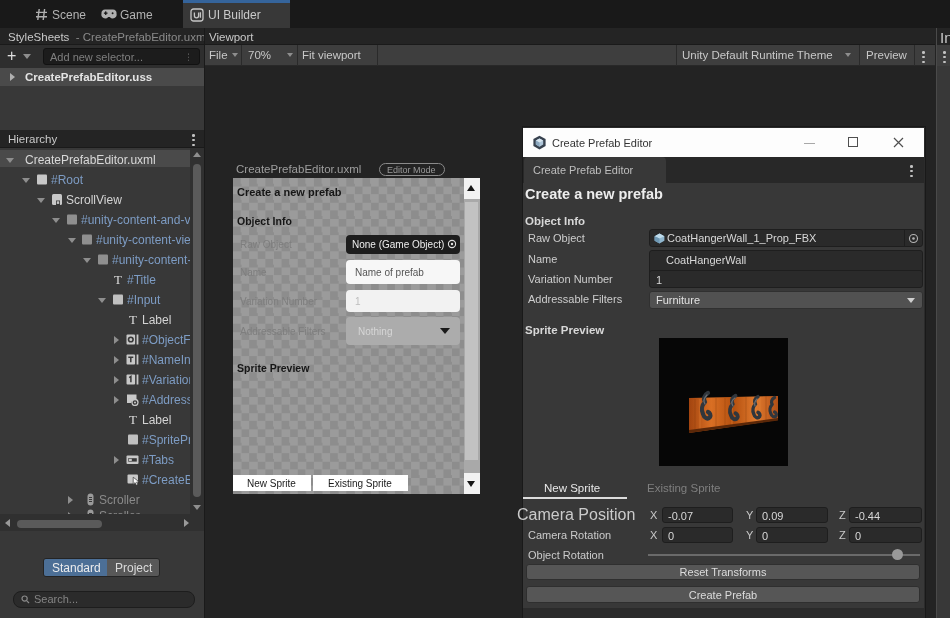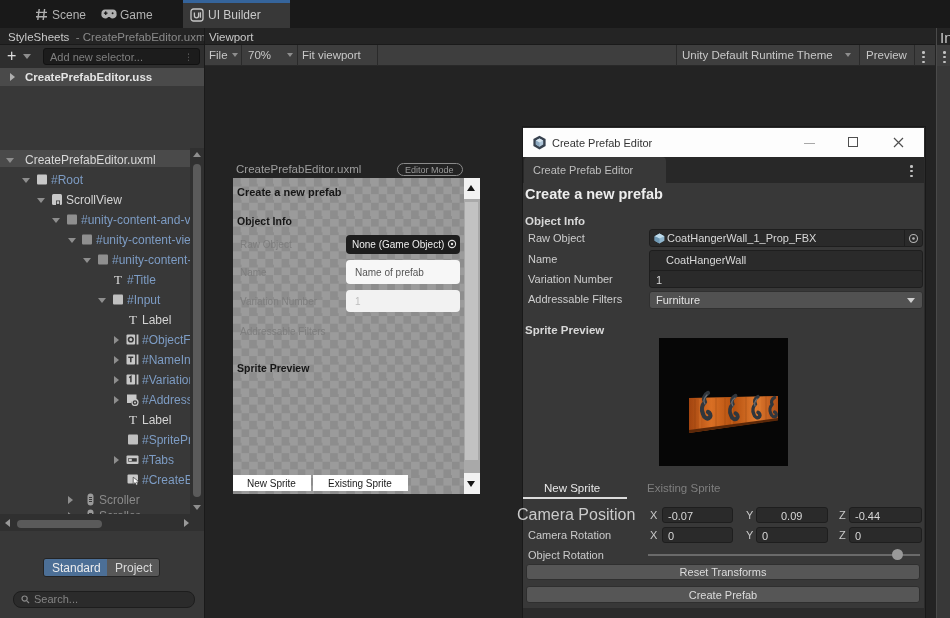--- a/index.html
+++ b/index.html
@@ -53,20 +53,28 @@
 <div class="abs" style="left:43px;top:48px;width:157px;height:17px;background:#1C1C1C;border:1px solid #121212;border-radius:3px;">
   <div class="txt" style="left:6px;top:8px;font-size:11px;color:#7F7F7F;">Add new selector...</div>
   <div class="txt" style="right:6px;left:auto;top:8px;font-size:9px;color:#6A6A6A;letter-spacing:0;">⋮</div>
 </div>
 
 <div class="abs" style="left:0;top:68px;width:204px;height:18px;background:#4A4A4A;">
   <div class="abs tri-r" style="left:10px;top:5px;border-left-color:#B0B0B0;"></div>
   <div class="txt" style="left:25px;top:9px;font-size:11.5px;font-weight:bold;color:#E4E4E4;">CreatePrefabEditor.uss</div>
 </div>
 
+<div class="abs" style="left:0;top:130px;width:204px;height:18px;background:#242424;border-bottom:1px solid #1A1A1A;">
+  <div class="txt" style="left:8px;top:9px;font-size:11.5px;color:#C9C9C9;">Hierarchy</div>
+  <div class="dots3" style="left:192px;top:4px;">
+        <i></i>
+        <i></i>
+        <i></i>
+      </div>
+</div>
 
 <div class="abs" id="tree" style="left:0;top:148px;width:190px;height:366px;overflow:hidden;">
       <div style="position:relative;width:204px;height:380px;">
         <div class="abs" style="left:0;top:2px;width:204px;height:17px;background:#4A4A4A;"></div>
 <div class="abs tri-d" style="left:6px;top:10px;"></div>
 <div class="txt" style="left:25px;top:12px;font-size:12px;color:#D8D8D8;">CreatePrefabEditor.uxml</div>
 <div class="abs tri-d" style="left:22px;top:30px;"></div>
 <svg class="abs" style="left:36px;top:25px;" width="13" height="13" viewBox="0 0 13 13">
           <rect x="1" y="1.5" width="10" height="10" rx="1" fill="#C8C8C8"></rect>
         </svg>
@@ -230,21 +238,21 @@
   <div class="dots3" style="left:6px;top:6px;">
         <i></i>
         <i></i>
         <i></i>
       </div>
 </div>
 <div class="abs" style="left:937px;top:66px;width:13px;height:552px;background:#383838;"></div>
 
 <div id="centerwin">
   <div class="txt" style="left:236px;top:169px;font-size:11.5px;color:#9E9E9E;">CreatePrefabEditor.uxml</div>
-  <div class="abs" style="left:379px;top:163px;width:66px;height:13px;border:1px solid #8A8A8A;border-radius:7px;margin-left:18px;">
+  <div class="abs" style="left:379px;top:163px;width:66px;height:13px;border:1px solid #8A8A8A;border-radius:7px;">
     <div class="txt" style="left:7px;top:5.5px;font-size:9px;color:#9A9A9A;">Editor Mode</div>
   </div>
 
   <div class="abs" style="left:233px;top:178px;width:247px;height:315.5px;background:repeating-conic-gradient(#9B9B9B 0% 25%, #8D8D8D 0% 50%) 0 0/16.2px 16.2px;overflow:hidden;">
     <div class="txt" style="left:4px;top:13.5px;font-size:11px;font-weight:bold;color:#161616;">Create a new prefab</div>
     <div class="txt" style="left:4px;top:43px;font-size:10.5px;font-weight:bold;color:#161616;">Object Info</div>
 
     <div class="txt" style="left:7px;top:66px;font-size:10px;color:#7E7E7E;">Raw Object</div>
     <div class="abs" style="left:113px;top:56.5px;width:113.5px;height:19.5px;background:#1D1D1D;border-radius:4px;">
       <div class="txt" style="left:6px;top:9.5px;font-size:10px;color:#EDEDED;">None (Game Object)</div>
@@ -258,20 +266,24 @@
     <div class="abs" style="left:113px;top:82px;width:113.5px;height:24px;background:#F7F7F7;border-radius:4px;">
       <div class="txt" style="left:9px;top:12px;font-size:10px;color:#555555;">Name of prefab</div>
     </div>
 
     <div class="txt" style="left:7px;top:123px;font-size:10px;color:#7E7E7E;">Variation Number</div>
     <div class="abs" style="left:113px;top:112px;width:113.5px;height:22px;background:#F2F2F2;border-radius:4px;">
       <div class="txt" style="left:9px;top:11px;font-size:10px;color:#BDBDBD;">1</div>
     </div>
 
     <div class="txt" style="left:7px;top:153px;font-size:10px;color:#7E7E7E;">Addressable Filters</div>
+    <div class="abs" style="left:113px;top:139px;width:113.5px;height:28px;background:#ACACAC;border-radius:4px;">
+      <div class="txt" style="left:12px;top:14px;font-size:10px;color:#D6D6D6;">Nothing</div>
+      <div class="abs" style="right:10px;top:11px;width:0;height:0;border-left:5px solid transparent;border-right:5px solid transparent;border-top:6px solid #1A1A1A;"></div>
+    </div>
     <div class="txt" style="left:4px;top:189.5px;font-size:10.5px;font-weight:bold;color:#161616;">Sprite Preview</div>
 
     <div class="abs" style="left:0;top:296.5px;width:78px;height:16.5px;background:#FFFFFF;">
       <div class="txt" style="left:14px;top:8px;font-size:10px;color:#1A1A1A;">New Sprite</div>
     </div>
     <div class="abs" style="left:80px;top:296.5px;width:95px;height:16.5px;background:#FFFFFF;">
       <div class="txt" style="left:15px;top:8px;font-size:10px;color:#1A1A1A;">Existing Sprite</div>
     </div>
 
     <div class="abs" style="left:230.5px;top:0;width:16.5px;height:315.5px;background:#A9A9A9;">
@@ -407,21 +419,21 @@
   <div class="txt" style="left:650px;top:515px;font-size:11px;color:#C8C8C8;">X</div>
   <div class="txt" style="left:746px;top:515px;font-size:11px;color:#C8C8C8;">Y</div>
   <div class="txt" style="left:839px;top:515px;font-size:11px;color:#C8C8C8;">Z</div>
   <div class="txt" style="left:650px;top:535px;font-size:11px;color:#C8C8C8;">X</div>
   <div class="txt" style="left:746px;top:535px;font-size:11px;color:#C8C8C8;">Y</div>
   <div class="txt" style="left:839px;top:535px;font-size:11px;color:#C8C8C8;">Z</div>
   <div class="abs" style="left:662px;top:507px;width:71px;height:16px;background:#2A2A2A;border:1px solid #1E1E1E;border-radius:3px;">
         <div class="txt" style="left:5px;top:7.5px;font-size:11px;color:#D8D8D8;">-0.07</div>
       </div>
   <div class="abs" style="left:756px;top:507px;width:72px;height:16px;background:#2A2A2A;border:1px solid #1E1E1E;border-radius:3px;">
-        <div class="txt" style="left:5px;top:7.5px;font-size:11px;color:#D8D8D8;margin-left:19px;">0.09</div>
+        <div class="txt" style="left:5px;top:7.5px;font-size:11px;color:#D8D8D8;">0.09</div>
       </div>
   <div class="abs" style="left:849px;top:507px;width:73px;height:16px;background:#2A2A2A;border:1px solid #1E1E1E;border-radius:3px;">
         <div class="txt" style="left:5px;top:7.5px;font-size:11px;color:#D8D8D8;">-0.44</div>
       </div>
   <div class="abs" style="left:662px;top:527px;width:71px;height:16px;background:#2A2A2A;border:1px solid #1E1E1E;border-radius:3px;">
         <div class="txt" style="left:5px;top:7.5px;font-size:11px;color:#D8D8D8;">0</div>
       </div>
   <div class="abs" style="left:756px;top:527px;width:72px;height:16px;background:#2A2A2A;border:1px solid #1E1E1E;border-radius:3px;">
         <div class="txt" style="left:5px;top:7.5px;font-size:11px;color:#D8D8D8;">0</div>
       </div>

